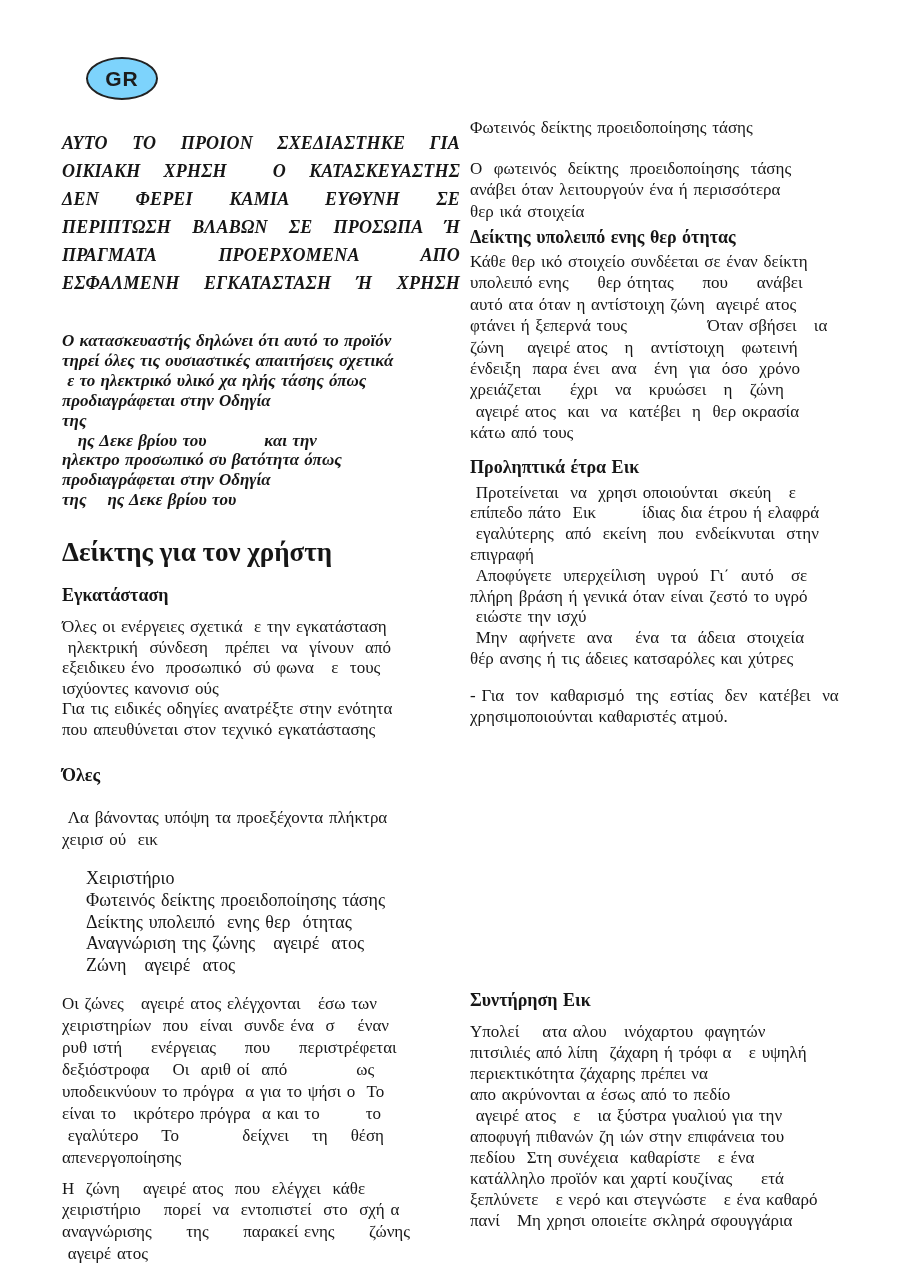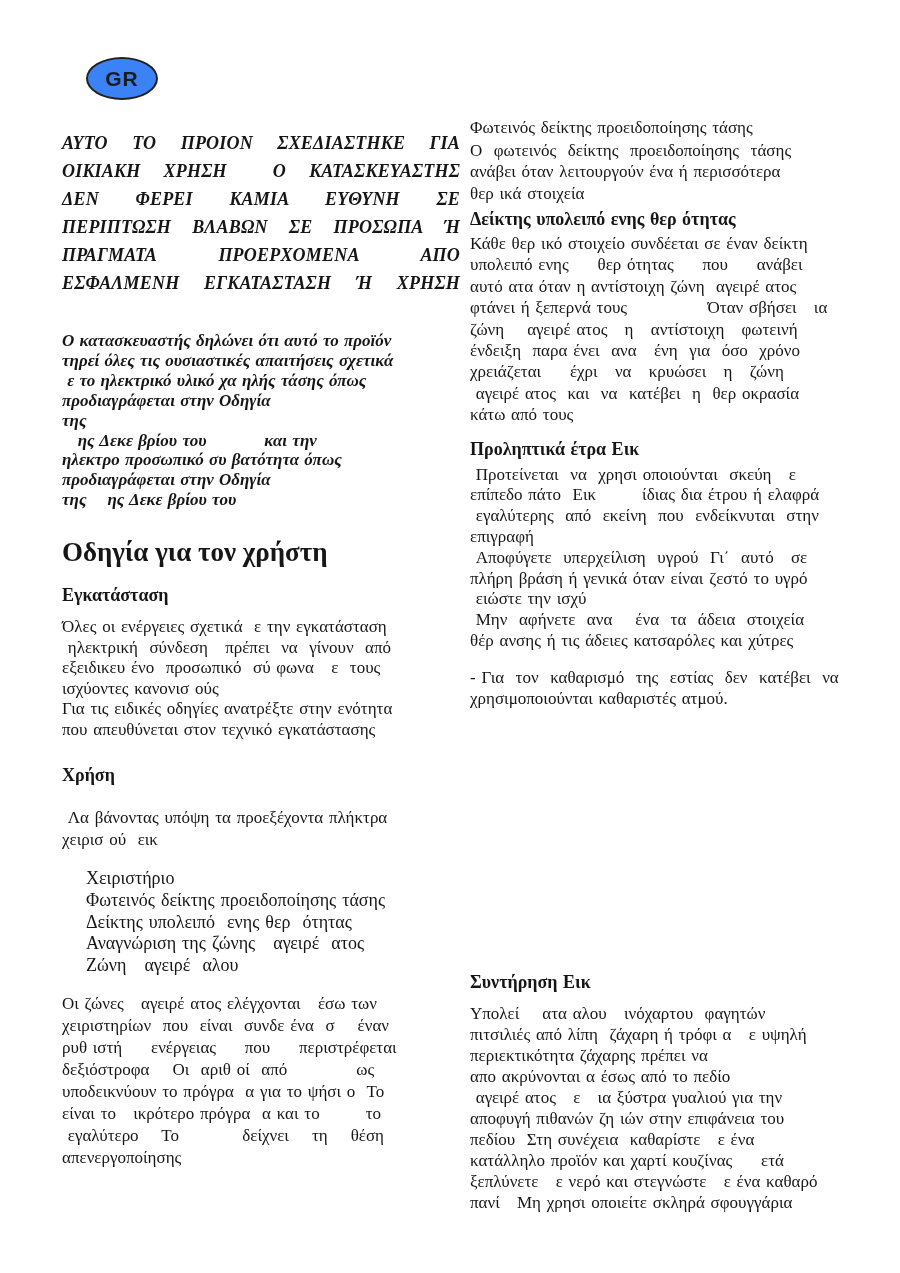--- a/index.html
+++ b/index.html
@@ -13,21 +13,21 @@
   }
   .page { position:absolute; inset:0; }
 
   .badge {
     position:absolute; left:86px; top:57px;
     width:72px; height:43px;
     border:2px solid #222;
     border-radius:50%;
     display:flex; align-items:center; justify-content:center;
     box-sizing:border-box;
-    background:#3b82f6;
+    background:#7dd3fc;
   }
   .badge-label {
     font-family:"Liberation Sans", sans-serif;
     font-weight:bold; font-size:21px; letter-spacing:1px; color:#1c1c1c;
   }
 
   .col { position:absolute; top:0; }
   .col-left  { left:62px;  width:398px; }
   .col-right { left:470px; width:396px; }
 
@@ -73,56 +73,60 @@
 
     <p class="decl pre" style="margin-top:34px">Ο κατασκευαστής δηλώνει ότι αυτό το προϊόν
 τηρεί όλες τις ουσιαστικές απαιτήσεις σχετικά
  ε το ηλεκτρικό υλικό χα ηλής τάσης όπως
 προδιαγράφεται στην Οδηγία                                 της
    ης Δεκε βρίου του           και την
 ηλεκτρο προσωπικό συ βατότητα όπως
 προδιαγράφεται στην Οδηγία
 της    ης Δεκε βρίου του</p>
 
-    <h1 class="h1" style="margin-top:26px">Οδηγία για τον χρήστη</h1>
+    <h1 class="h1" style="margin-top:26px">Δείκτης για τον χρήστη</h1>
 
     <h2 class="h2" style="margin-top:17px">Εγκατάσταση</h2>
     <p class="body pre" style="margin-top:11px">Όλες οι ενέργειες σχετικά  ε την εγκατάσταση
  ηλεκτρική  σύνδεση   πρέπει  να  γίνουν  από
 εξειδικευ ένο  προσωπικό  σύ φωνα   ε  τους
 ισχύοντες κανονισ ούς
 Για τις ειδικές οδηγίες ανατρέξτε στην ενότητα
 που απευθύνεται στον τεχνικό εγκατάστασης</p>
 
-    <h2 class="h2" style="margin-top:25px">Χρήση</h2>
+    <h2 class="h2" style="margin-top:25px">Όλες</h2>
     <p class="body pre" style="margin-top:21px; line-height:21.5px"> Λα βάνοντας υπόψη τα προεξέχοντα πλήκτρα
 χειρισ ού  εικ</p>
 
     <div class="list" style="margin-top:18px">
       <div class="list-item">Χειριστήριο</div>
       <div class="list-item">Φωτεινός δείκτης προειδοποίησης τάσης</div>
       <div class="list-item">Δείκτης υπολειπό  ενης θερ  ότητας</div>
       <div class="list-item">Αναγνώριση της ζώνης   αγειρέ  ατος</div>
-      <div class="list-item">Ζώνη   αγειρέ  αλου</div>
+      <div class="list-item">Ζώνη   αγειρέ  ατος</div>
     </div>
 
     <p class="body pre" style="margin-top:16px; line-height:22px">Οι ζώνες   αγειρέ ατος ελέγχονται   έσω των
 χειριστηρίων  που  είναι  συνδε ένα  σ    έναν
 ρυθ ιστή     ενέργειας     που     περιστρέφεται
 δεξιόστροφα    Οι  αριθ οί  από            ως
 υποδεικνύουν το πρόγρα  α για το ψήσι ο  Το
 είναι το   ικρότερο πρόγρα  α και το        το
  εγαλύτερο    Το           δείχνει    τη    θέση
 απενεργοποίησης</p>
 
+    <p class="body pre" style="margin-top:9px; line-height:21.7px">Η  ζώνη    αγειρέ ατος  που  ελέγχει  κάθε
+χειριστήριο    πορεί  να  εντοπιστεί  στο  σχή α
+αναγνώρισης      της      παρακεί ενης      ζώνης
+ αγειρέ ατος</p>
   </div>
 
   <div class="col col-right">
     <p class="body pre" style="margin-top:117px; line-height:21.5px">Φωτεινός δείκτης προειδοποίησης τάσης</p>
-    <p class="body pre" style="margin-top:1px; line-height:21.5px">Ο  φωτεινός  δείκτης  προειδοποίησης  τάσης
+    <p class="body pre" style="margin-top:19px; line-height:21.5px">Ο  φωτεινός  δείκτης  προειδοποίησης  τάσης
 ανάβει όταν λειτουργούν ένα ή περισσότερα
 θερ ικά στοιχεία</p>
 
     <h2 class="h2" style="margin-top:5px">Δείκτης υπολειπό  ενης θερ  ότητας</h2>
     <p class="body pre" style="margin-top:3px; line-height:21.4px">Κάθε θερ ικό στοιχείο συνδέεται σε έναν δείκτη
 υπολειπό ενης     θερ ότητας     που     ανάβει
 αυτό ατα όταν η αντίστοιχη ζώνη  αγειρέ ατος
 φτάνει ή ξεπερνά τους              Όταν σβήσει   ια
 ζώνη    αγειρέ ατος   η   αντίστοιχη   φωτεινή
 ένδειξη  παρα ένει  ανα   ένη  για  όσο  χρόνο

